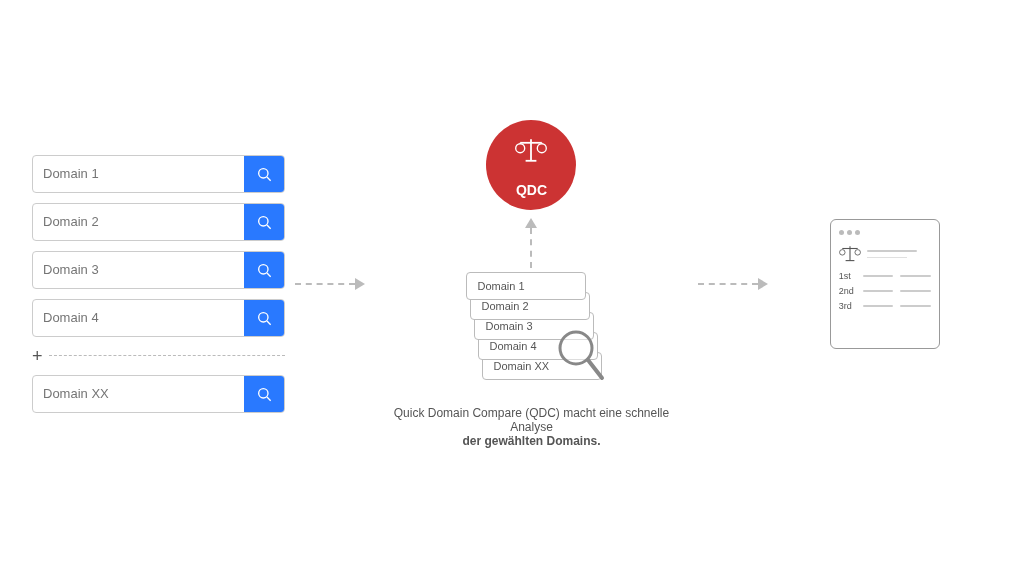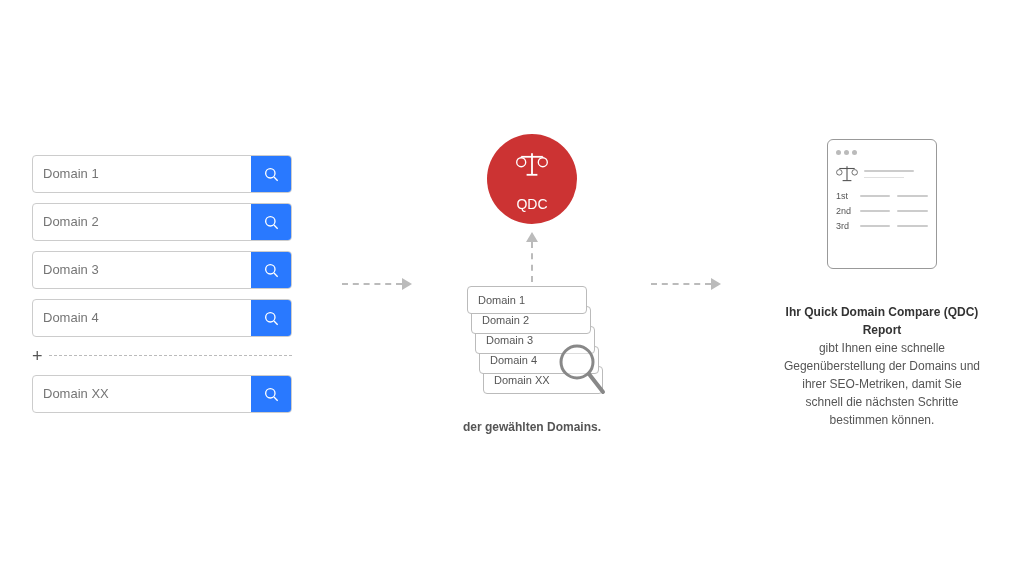--- a/index.html
+++ b/index.html
@@ -115,21 +115,21 @@
     .qdc-circle svg {
       width: 36px;
       height: 36px;
       fill: none;
       stroke: #fff;
       stroke-width: 2;
     }
 
     .qdc-label {
       font-size: 14px;
-      font-weight: normal;
+      font-weight: bold;
       color: #fff;
       margin-top: 14px;
     }
 
     
     .vertical-arrow-container {
       display: flex;
       flex-direction: column;
       align-items: center;
       margin-top: 8px;
@@ -383,20 +383,21 @@
 
       <div class="magnifier">
         <svg width="50" height="55" viewBox="0 0 50 55" fill="none">
           <circle cx="20" cy="20" r="16" stroke="#888" stroke-width="3" fill="rgba(255,255,255,0.5)"></circle>
           <line x1="32" y1="32" x2="46" y2="50" stroke="#888" stroke-width="4" stroke-linecap="round"></line>
         </svg>
       </div>
     </div>
 
     <div style="margin-top: 14px; text-align:center;">
+      <div style="font-size:12px; color:#555;">Quick Domain Compare (QDC) macht eine schnelle Analyse</div>
       <div style="font-size:12px; color:#555;font-weight:bold;">der gewählten Domains.</div>
     </div>
   </div>
 
   <div class="flow-arrow">
     <div class="dashed-line" style="width:60px; border-top: 2px dashed #bbb;"></div>
     <div class="arrow-head"></div>
   </div>
 
   <div class="right-section">
@@ -432,19 +433,15 @@
           <div class="rank-line" style="width:30px; margin-left:3px;"></div>
         </div>
         <div class="report-line-item">
           <span class="rank-badge">3rd</span>
           <div class="rank-line" style="width:50px;"></div>
           <div class="rank-line" style="width:20px; margin-left:3px;"></div>
         </div>
       </div>
     </div>
 
-    <div class="right-text">
-      <strong>Ihr Quick Domain Compare (QDC) Report</strong><br>
-      <span>gibt Ihnen eine schnelle Gegenüberstellung der Domains und ihrer SEO-Metriken, damit Sie schnell die nächsten Schritte bestimmen können.</span>
-    </div>
   </div>
 
 </div>
 
 </body></html>

